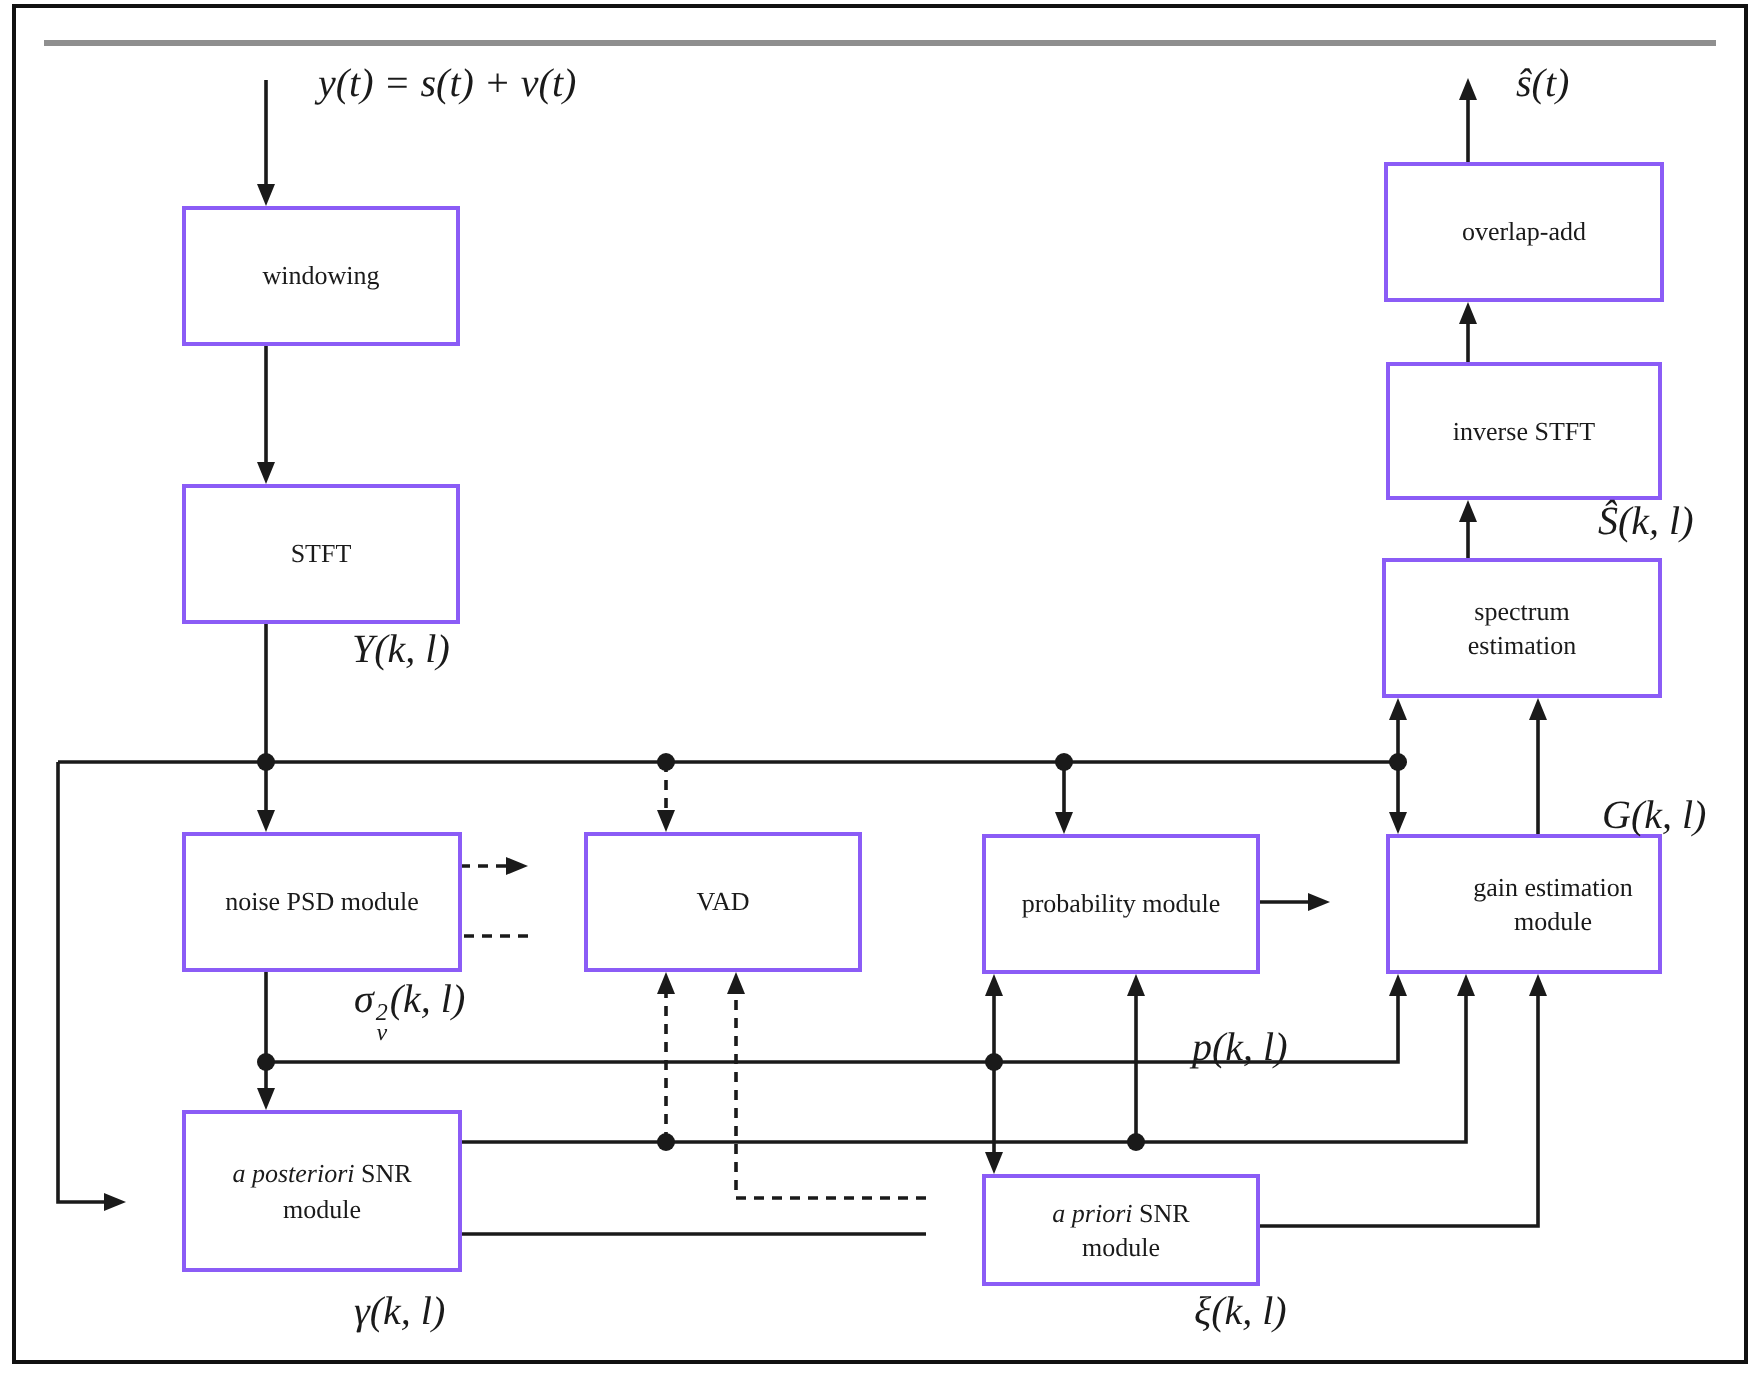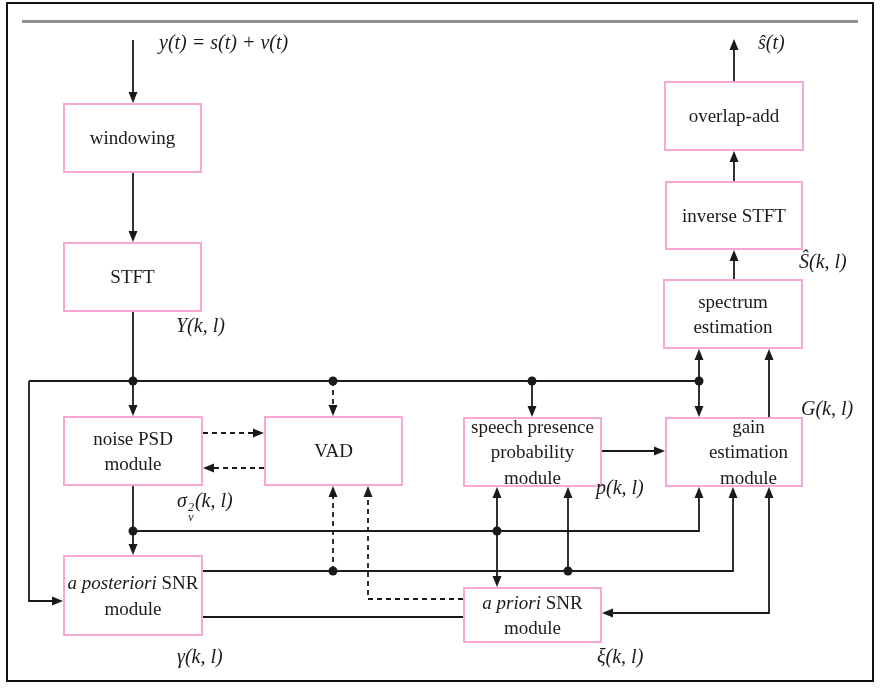--- a/index.html
+++ b/index.html
@@ -9,23 +9,23 @@
   }
   .frame{
     position:absolute;left:6px;top:2px;width:868px;height:680px;
     border:2px solid #111;box-sizing:border-box;background:transparent;
   }
   .rule{
     position:absolute;left:22px;top:20px;width:836px;height:3px;background:#8f8f8f;
   }
   .wires{position:absolute;left:0;top:0;}
   .box{
-    position:absolute;box-sizing:border-box;border:2px solid #f9a8d4;background:#ffffff;
+    position:absolute;box-sizing:border-box;border:2px solid #8b5cf6;background:#ffffff;
     display:flex;flex-direction:column;align-items:center;justify-content:center;
-    text-align:center;font-size:19px;line-height:1.32;
+    text-align:center;font-size:13px;line-height:1.32;margin-left:28px;
   }
   .box .it{font-style:italic;}
   .siglabel{
     position:absolute;font-style:italic;font-size:20px;white-space:nowrap;line-height:1;
   }
   .stack{
     display:inline-flex;flex-direction:column;align-items:center;
     font-size:12px;line-height:0.82;vertical-align:-0.32em;margin:0 1px;
   }
 </style>
@@ -183,21 +183,20 @@
 
   <div class="box" style="left:63px;top:416px;width:140px;height:70px;">
     <div>noise PSD module</div>
   </div>
 
   <div class="box" style="left:264px;top:416px;width:139px;height:70px;">
     <div>VAD</div>
   </div>
 
   <div class="box" style="left:463px;top:417px;width:139px;height:70px;">
-    <div>speech presence</div>
     <div>probability module</div>
   </div>
 
   <div class="box" style="left:665px;top:417px;width:138px;height:70px;padding-left:29px;">
     <div>gain estimation</div>
     <div>module</div>
   </div>
 
   <div class="box" style="left:63px;top:555px;width:140px;height:81px;">
     <div><span class="it">a posteriori</span><span> SNR</span></div>
@@ -224,17 +223,17 @@
 
   <div class="siglabel" style="left:159px;top:32px;">y(t) = s(t) + v(t)</div>
   <div class="siglabel" style="left:758px;top:32px;">ŝ(t)</div>
   <div class="siglabel" style="left:176px;top:315px;">Y(k, l)</div>
   <div class="siglabel" style="left:799px;top:251px;">Ŝ(k, l)</div>
   <div class="siglabel" style="left:801px;top:398px;">G(k, l)</div>
   <div class="siglabel" style="left:177px;top:490px;"><span>σ</span><span class="stack">
         <span>2</span>
         <span>v</span>
       </span><span>(k, l)</span></div>
-  <div class="siglabel" style="left:596px;top:477px;">p(k, l)</div>
+  <div class="siglabel" style="left:596px;top:514px;">p(k, l)</div>
   <div class="siglabel" style="left:177px;top:646px;">γ(k, l)</div>
   <div class="siglabel" style="left:597px;top:646px;">ξ(k, l)</div>
 
 </div>
 
 </body></html>

